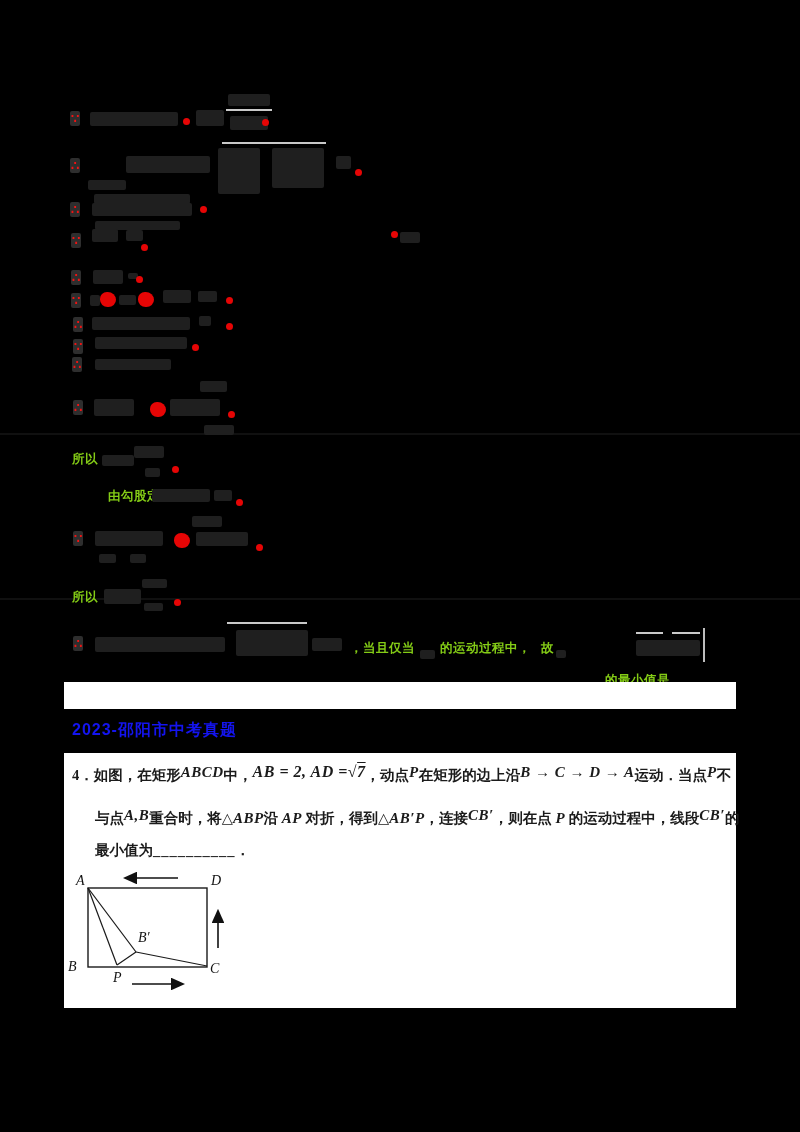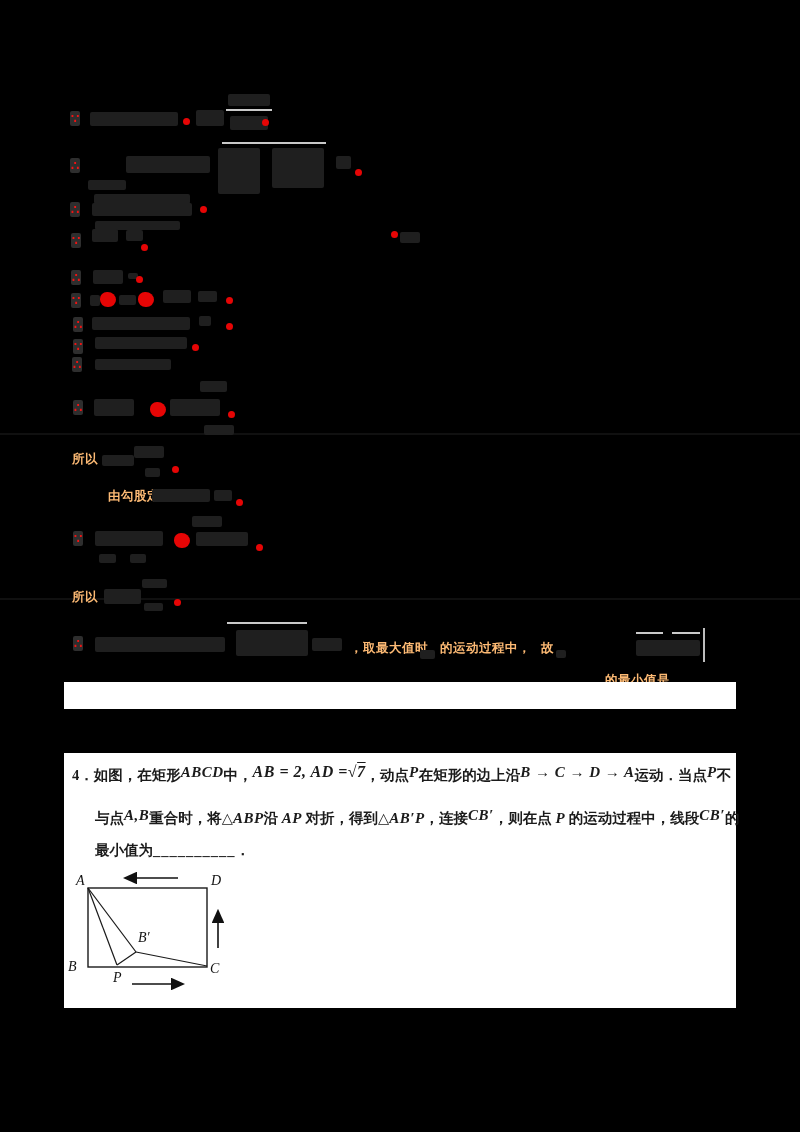--- a/index.html
+++ b/index.html
@@ -7,21 +7,21 @@
         font-family:"Liberation Serif","DejaVu Serif",serif;}
   
   #solution-layer{position:absolute;left:0;top:0;width:800px;height:682px;}
   .sm{position:absolute;background:#1f1f1f;border-radius:2px;filter:blur(0.7px);}
   .bar{position:absolute;height:2px;background:#c9c9c9;filter:blur(0.4px);}
   .vbar{position:absolute;width:2px;background:#bdbdbd;filter:blur(0.4px);}
   .dot{position:absolute;width:7px;height:7px;border-radius:50%;background:#e60505;filter:blur(0.3px);}
   .blob{position:absolute;width:16px;height:15px;border-radius:45% 55% 50% 50%;background:#e60505;filter:blur(0.5px);}
   .cl{position:absolute;color:#f01414;font-weight:bold;font-size:13px;line-height:15px;
       background:#2e2e2e;padding:0 1px;border-radius:2px;filter:blur(0.4px);}
-  .redtxt{position:absolute;color:#fdba74;font-weight:bold;font-size:12.5px;line-height:14px;
+  .redtxt{position:absolute;color:#84cc16;font-weight:bold;font-size:12.5px;line-height:14px;
       letter-spacing:0.5px;filter:blur(0.4px);white-space:nowrap;}
   .streak{position:absolute;left:0;width:800px;height:2px;background:#101010;}
   
   .white-band{position:absolute;left:64px;top:682px;width:672px;height:27px;background:#ffffff;}
   .heading-band{position:absolute;left:0;top:709px;width:800px;height:44px;background:#000;}
   .heading{position:absolute;left:72px;top:11px;color:#1414f0;font-weight:bold;font-size:16px;
       letter-spacing:1px;filter:blur(0.3px);font-family:"Liberation Sans","DejaVu Sans",sans-serif;}
   
   .content{position:absolute;left:64px;top:753px;width:672px;height:255px;background:#ffffff;color:#1b1b1b;}
   .p-line{position:relative;white-space:nowrap;font-weight:bold;}
@@ -123,34 +123,37 @@
       <div class="redtxt" style="left: 72px; top: 590px;">所以</div>
       <div class="sm" style="left: 104px; top: 589px; width: 37px; height: 15px;"></div>
       <div class="sm" style="left: 142px; top: 579px; width: 25px; height: 9px;"></div>
       <div class="sm" style="left: 144px; top: 603px; width: 19px; height: 8px;"></div>
       <div class="dot" style="left: 174px; top: 599px;"></div>
       <div class="cl" style="left: 73px; top: 636px;">∴</div>
       <div class="sm" style="left: 95px; top: 637px; width: 130px; height: 15px;"></div>
       <div class="bar" style="left: 227px; top: 622px; width: 80px;"></div>
       <div class="sm" style="left: 236px; top: 630px; width: 72px; height: 26px;"></div>
       <div class="sm" style="left: 312px; top: 638px; width: 30px; height: 13px;"></div>
-      <div class="redtxt" style="left: 350px; top: 641px;">，取最大值时</div>
+      <div class="redtxt" style="left: 350px; top: 641px;">，当且仅当</div>
       <div class="sm" style="left: 420px; top: 650px; width: 15px; height: 9px;"></div>
       <div class="redtxt" style="left: 440px; top: 641px;">的运动过程中，</div>
       <div class="redtxt" style="left: 541px; top: 641px;">故</div>
       <div class="sm" style="left: 556px; top: 650px; width: 10px; height: 8px;"></div>
       <div class="redtxt" style="left: 565px; top: 673px; padding-left: 40px;">的最小值是</div>
       <div class="bar" style="left: 636px; top: 632px; width: 27px;"></div>
       <div class="bar" style="left: 672px; top: 632px; width: 28px;"></div>
       <div class="sm" style="left: 636px; top: 640px; width: 64px; height: 16px;"></div>
       <div class="vbar" style="left: 703px; top: 628px; height: 34px;"></div>
     </div>
 
   <div class="white-band"></div>
 
+  <div class="heading-band">
+    <span class="heading">2023-邵阳市中考真题</span>
+  </div>
 
   <div class="content">
     <div id="problem-lines">
         <div class="p-line l1"><span class="cn">4．如图，在矩形</span><span class="m up">ABCD</span><span class="cn">中，</span><span class="m mb up">AB = 2, AD = </span><span class="m mb rad up"><span>√</span><span class="under">7</span></span><span class="cn">，动点</span><span class="m up">P</span><span class="cn">在矩形的边上沿</span><span class="m up">B → C → D → A</span><span class="cn">运动．当点</span><span class="m up">P</span><span class="cn">不</span></div>
         <div class="p-line l2"><span class="cn">与点</span><span class="m up">A,B</span><span class="cn">重合时，将△</span><span class="m">ABP</span><span class="cn">沿 </span><span class="m">AP</span><span class="cn"> 对折，得到△</span><span class="m">AB′P</span><span class="cn">，连接</span><span class="m up">CB′</span><span class="cn">，则在点 </span><span class="m">P</span><span class="cn"> 的运动过程中，线段</span><span class="m up">CB′</span><span class="cn">的</span></div>
         <div class="p-line l3"><span class="cn">最小值为</span><span class="cn blank">__________</span><span class="cn">．</span></div>
       </div>
 
     <svg class="fig" width="176" height="136" viewBox="0 0 176 136">
       <defs>

